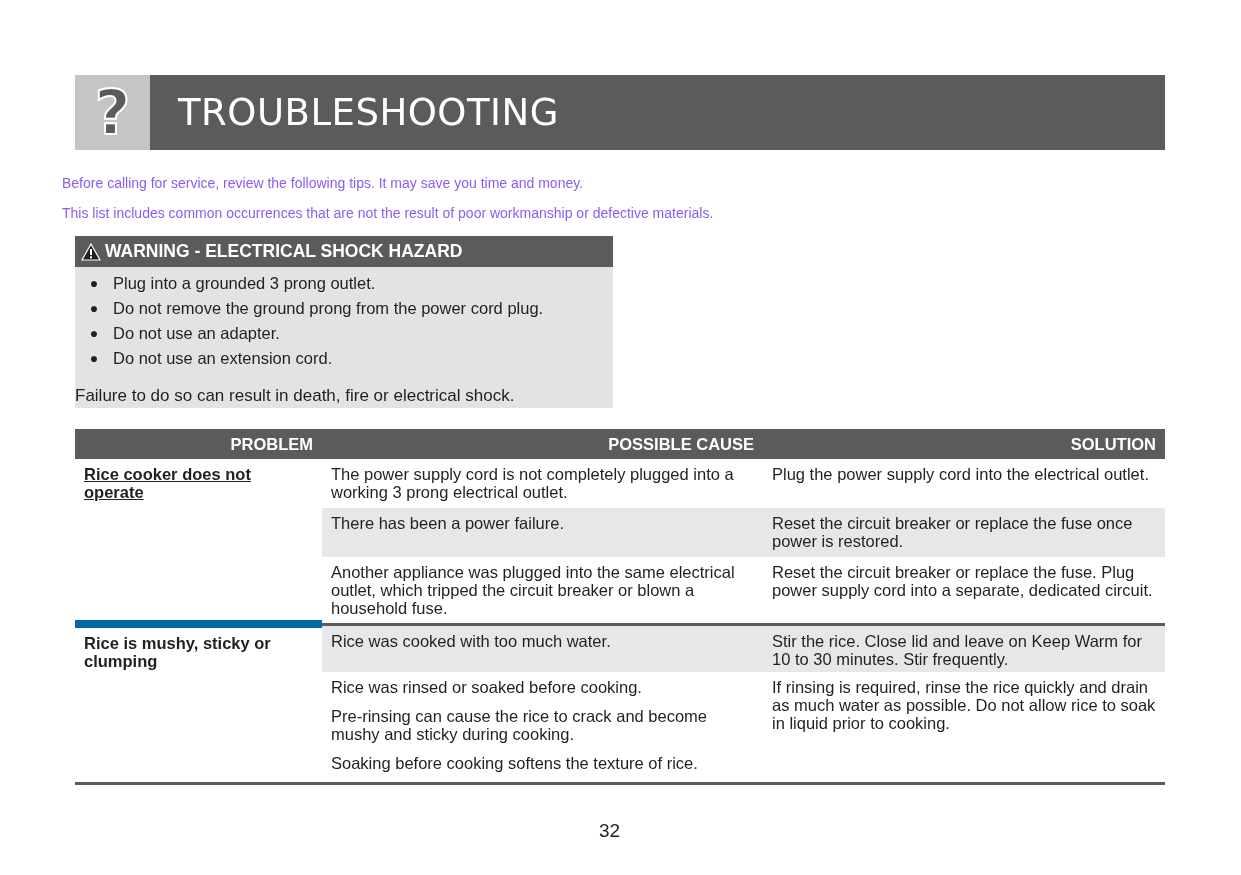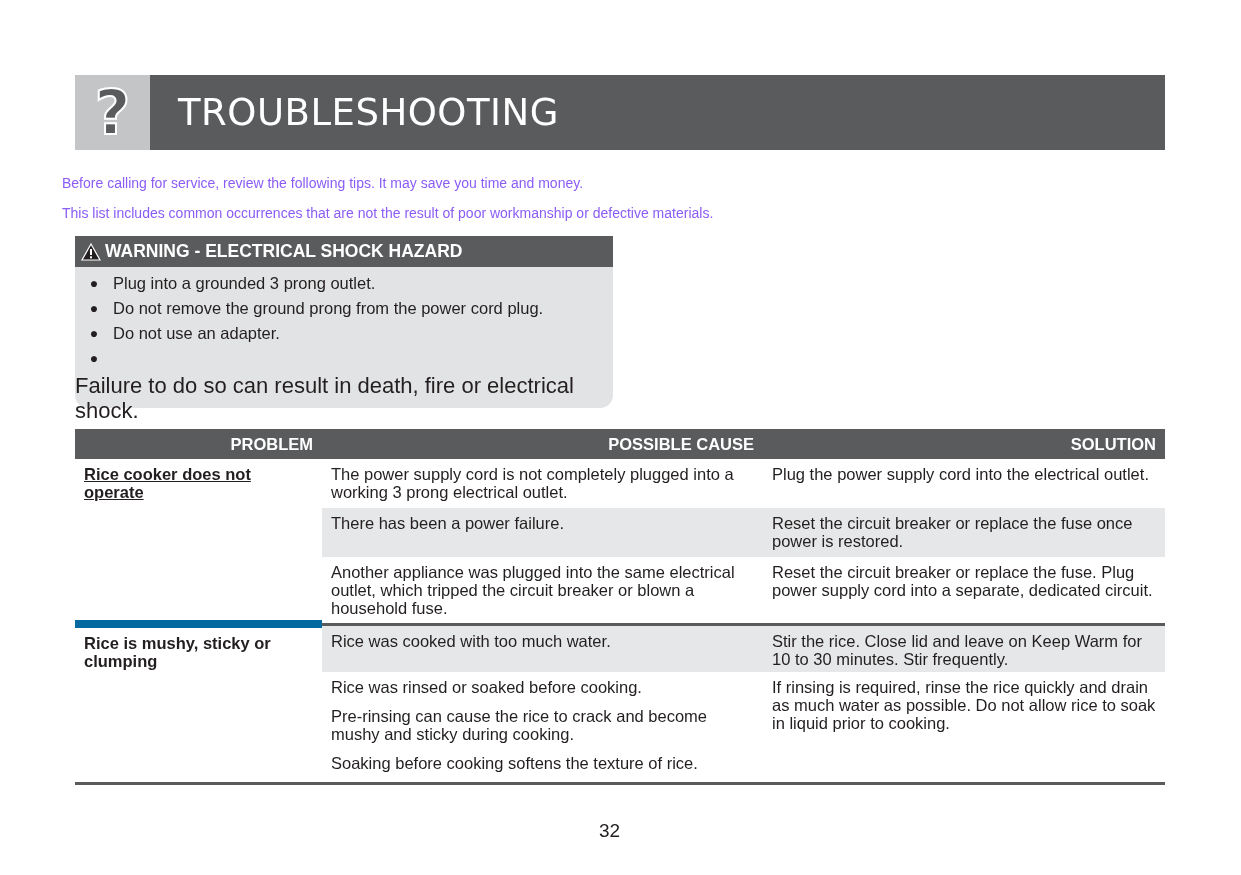--- a/index.html
+++ b/index.html
@@ -5,27 +5,27 @@
   html, body { margin:0; padding:0; background:#ffffff; }
   body { width:1241px; height:875px; position:relative; overflow:hidden;
          font-family:"Liberation Sans", sans-serif; color:#231f20; }
   .title-bar { position:absolute; left:75px; top:75px; width:1090px; height:75px; display:flex; }
   .qbox { width:75px; height:75px; background:#c4c5c7; display:flex; align-items:center; justify-content:center; }
   .qbox span { font-family:"DejaVu Sans", sans-serif; font-weight:bold; font-size:62px; color:#5a5b5d;
                -webkit-text-stroke:2px #ffffff; line-height:1; }
   .tbar { flex:1; background:#5a5b5d; display:flex; align-items:center; padding-left:28px; }
   .tbar span { color:#ffffff; font-family:"DejaVu Sans", sans-serif; font-size:37px; letter-spacing:0.5px; }
   .intro { position:absolute; left:62px; font-size:14px; color:#8b5cf6; }
-  .warn { position:absolute; left:75px; top:236px; width:538px; height:172px; background:#e2e3e4;border-radius:13px; }
+  .warn { position:absolute; left:75px; top:236px; width:538px; height:172px; background:#e2e3e4; }
   .warn-head { background:#5a5b5d; height:31px; display:flex; align-items:center; padding-left:6px; color:#fff; font-weight:bold; font-size:17.5px; }
   .warn-head svg { margin-right:4px; }
   .warn ul { list-style:none; margin:0; padding:4px 0 0 0; }
   .warn li { font-size:16.5px; height:25px; line-height:25px; display:flex; }
   .warn li .b { width:38px; text-align:center; font-size:14px; }
-  .warn .fail { font-size:22px; padding-left:0; margin-top:2px; line-height:25px; }
+  .warn .fail { font-size:17px; padding-left:0; margin-top:12px; line-height:25px; }
   table { position:absolute; left:75px; top:429px; width:1090px; border-collapse:collapse; }
   th { background:#5a5b5d; color:#fff; font-weight:bold; font-size:16.5px; text-align:right; height:30px; padding:0 9px; }
   td { font-size:16.5px; vertical-align:top; padding:6px 9px 4px 9px; line-height:18px; }
   td.p { font-weight:bold; }
   .shade { background:#e6e7e8; }
   tr.groupend td { border-bottom:3px solid #5a5b5d;margin-top:44px; }
   td p { margin:0 0 11px 0; }
   td p:last-child { margin-bottom:0; }
   .pg { position:absolute; top:820px; left:0; width:1219px; text-align:center; font-size:19px; }
 </style>
@@ -61,20 +61,21 @@
     <li>
         <span class="b">●</span>
         <span>Do not remove the ground prong from the power cord plug.</span>
       </li>
     <li>
         <span class="b">●</span>
         <span>Do not use an adapter.</span>
       </li>
     <li>
         <span class="b">●</span>
+        <span>Do not use an extension cord.</span>
       </li>
   </ul>
   <div class="fail">Failure to do so can result in death, fire or electrical shock.</div>
 </div>
 
 <table>
   <colgroup>
       <col style="width:247px">
       <col style="width:441px">
       <col style="width:402px">

